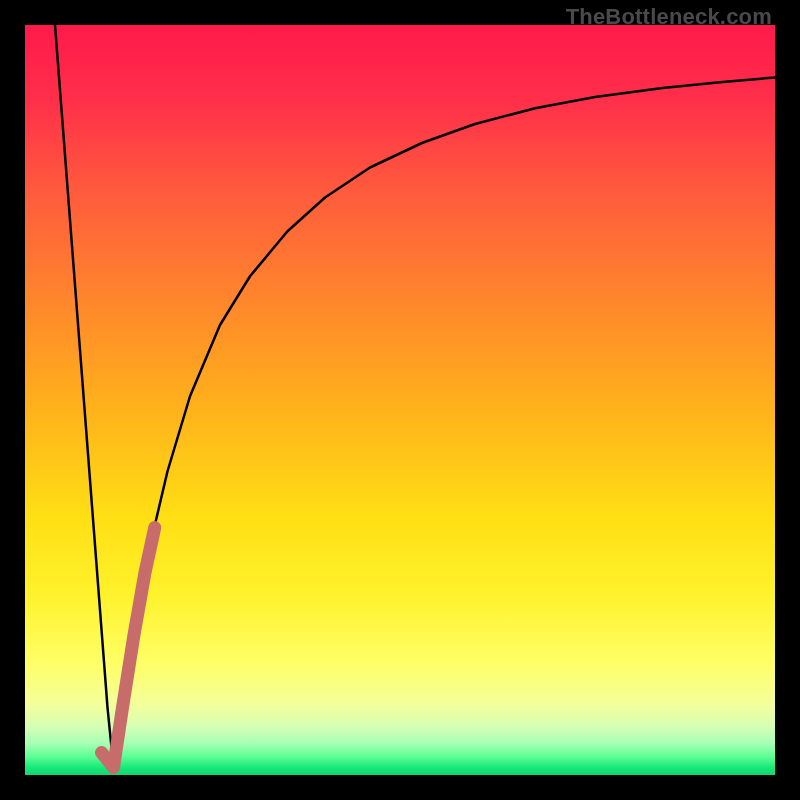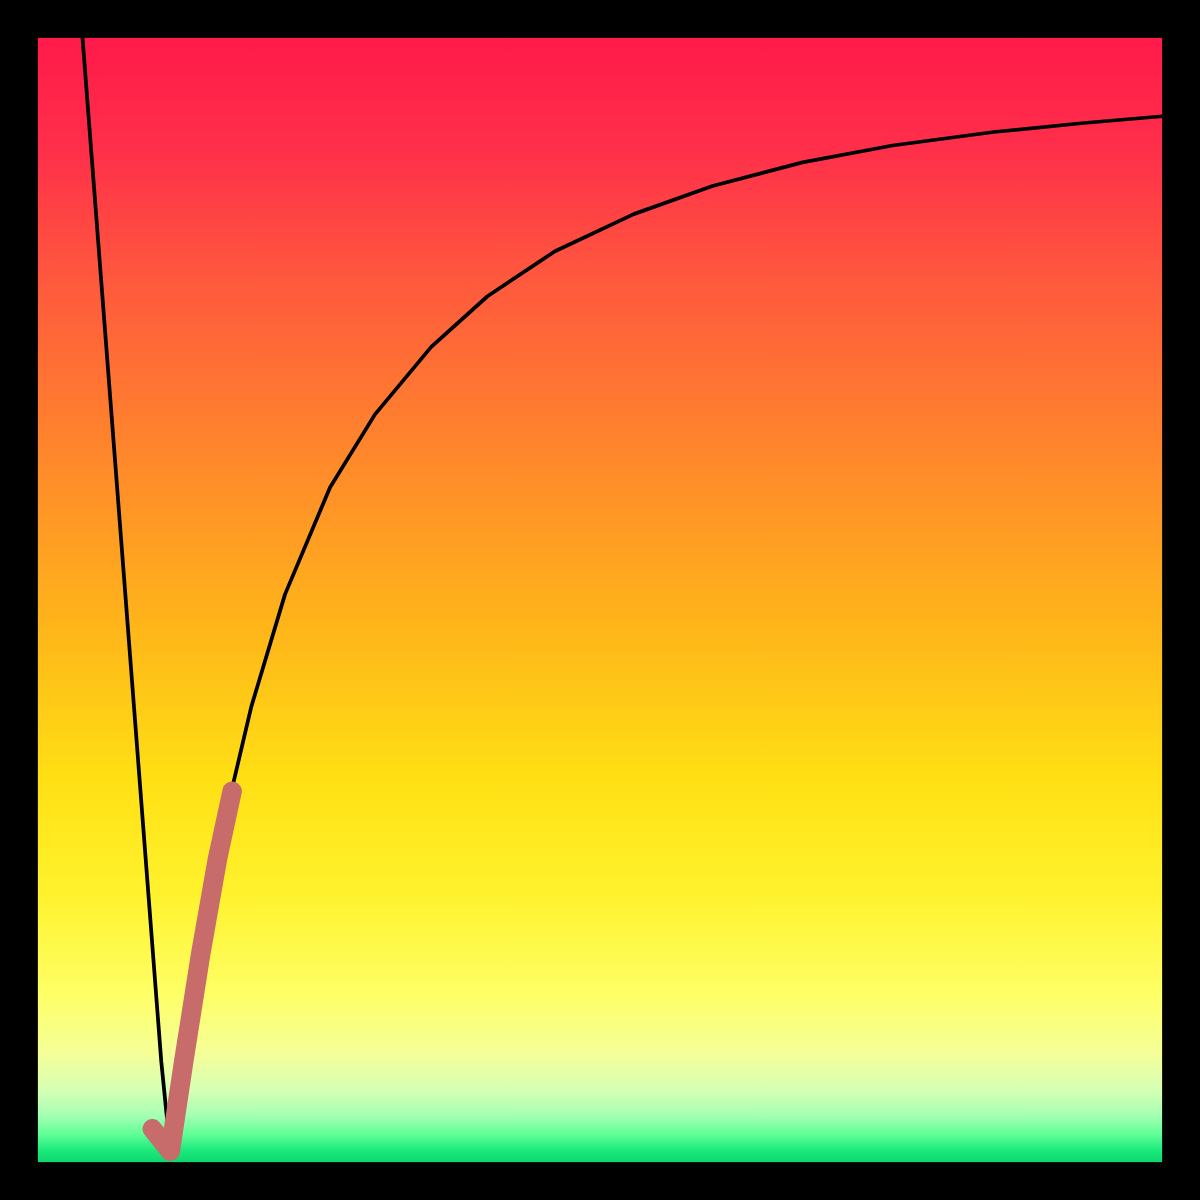--- a/index.html
+++ b/index.html
@@ -36,20 +36,21 @@
     color: #4a4a4a;
     letter-spacing: 0.2px;
     z-index: 50;
   }
   svg { display: block; }
 </style>
 </head>
 <body>
 
 <div class="frame">
+  <div class="watermark">TheBottleneck.com</div>
   <div class="plot">
     <svg id="chart-svg" viewBox="0 0 750 750" width="750" height="750" preserveAspectRatio="none">
       <defs>
         <linearGradient id="bg-grad" x1="0" y1="0" x2="0" y2="1">
             <stop offset="0.00%" stop-color="#ff1a4a"></stop>
             <stop offset="10.00%" stop-color="#ff2f4a"></stop>
             <stop offset="22.00%" stop-color="#ff5a3d"></stop>
             <stop offset="38.00%" stop-color="#ff8a2a"></stop>
             <stop offset="52.00%" stop-color="#ffb41a"></stop>
             <stop offset="66.00%" stop-color="#ffe014"></stop>

